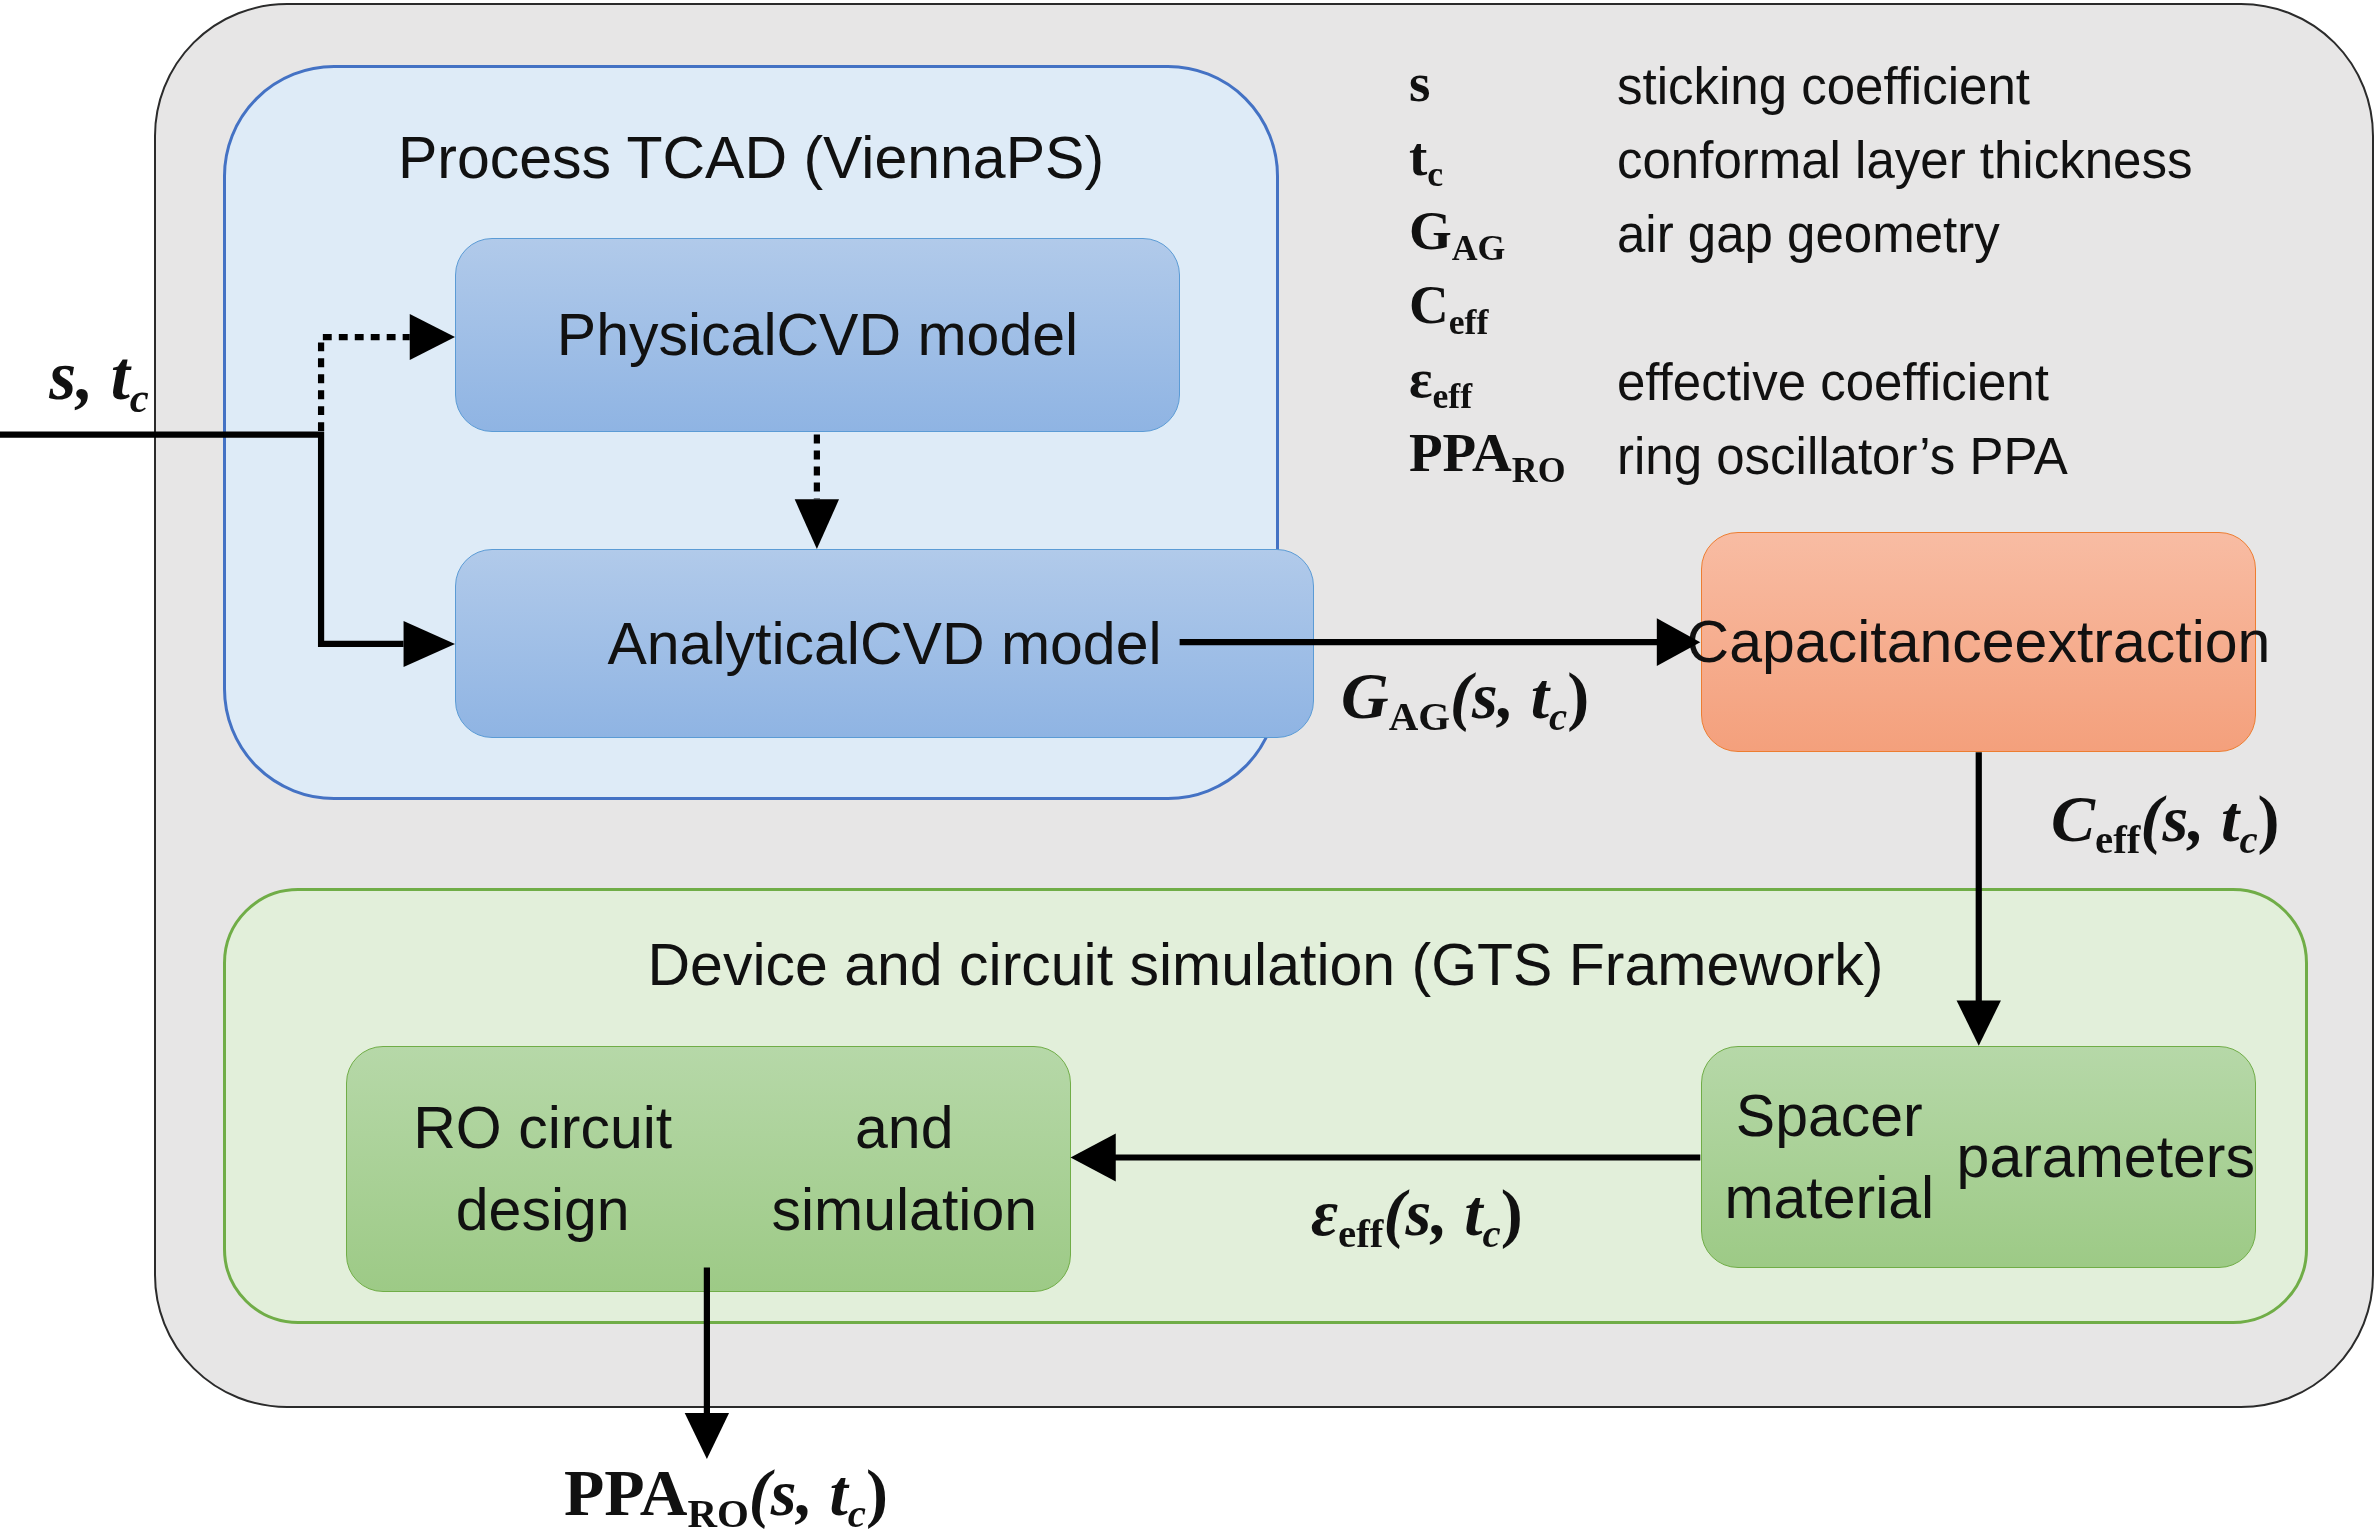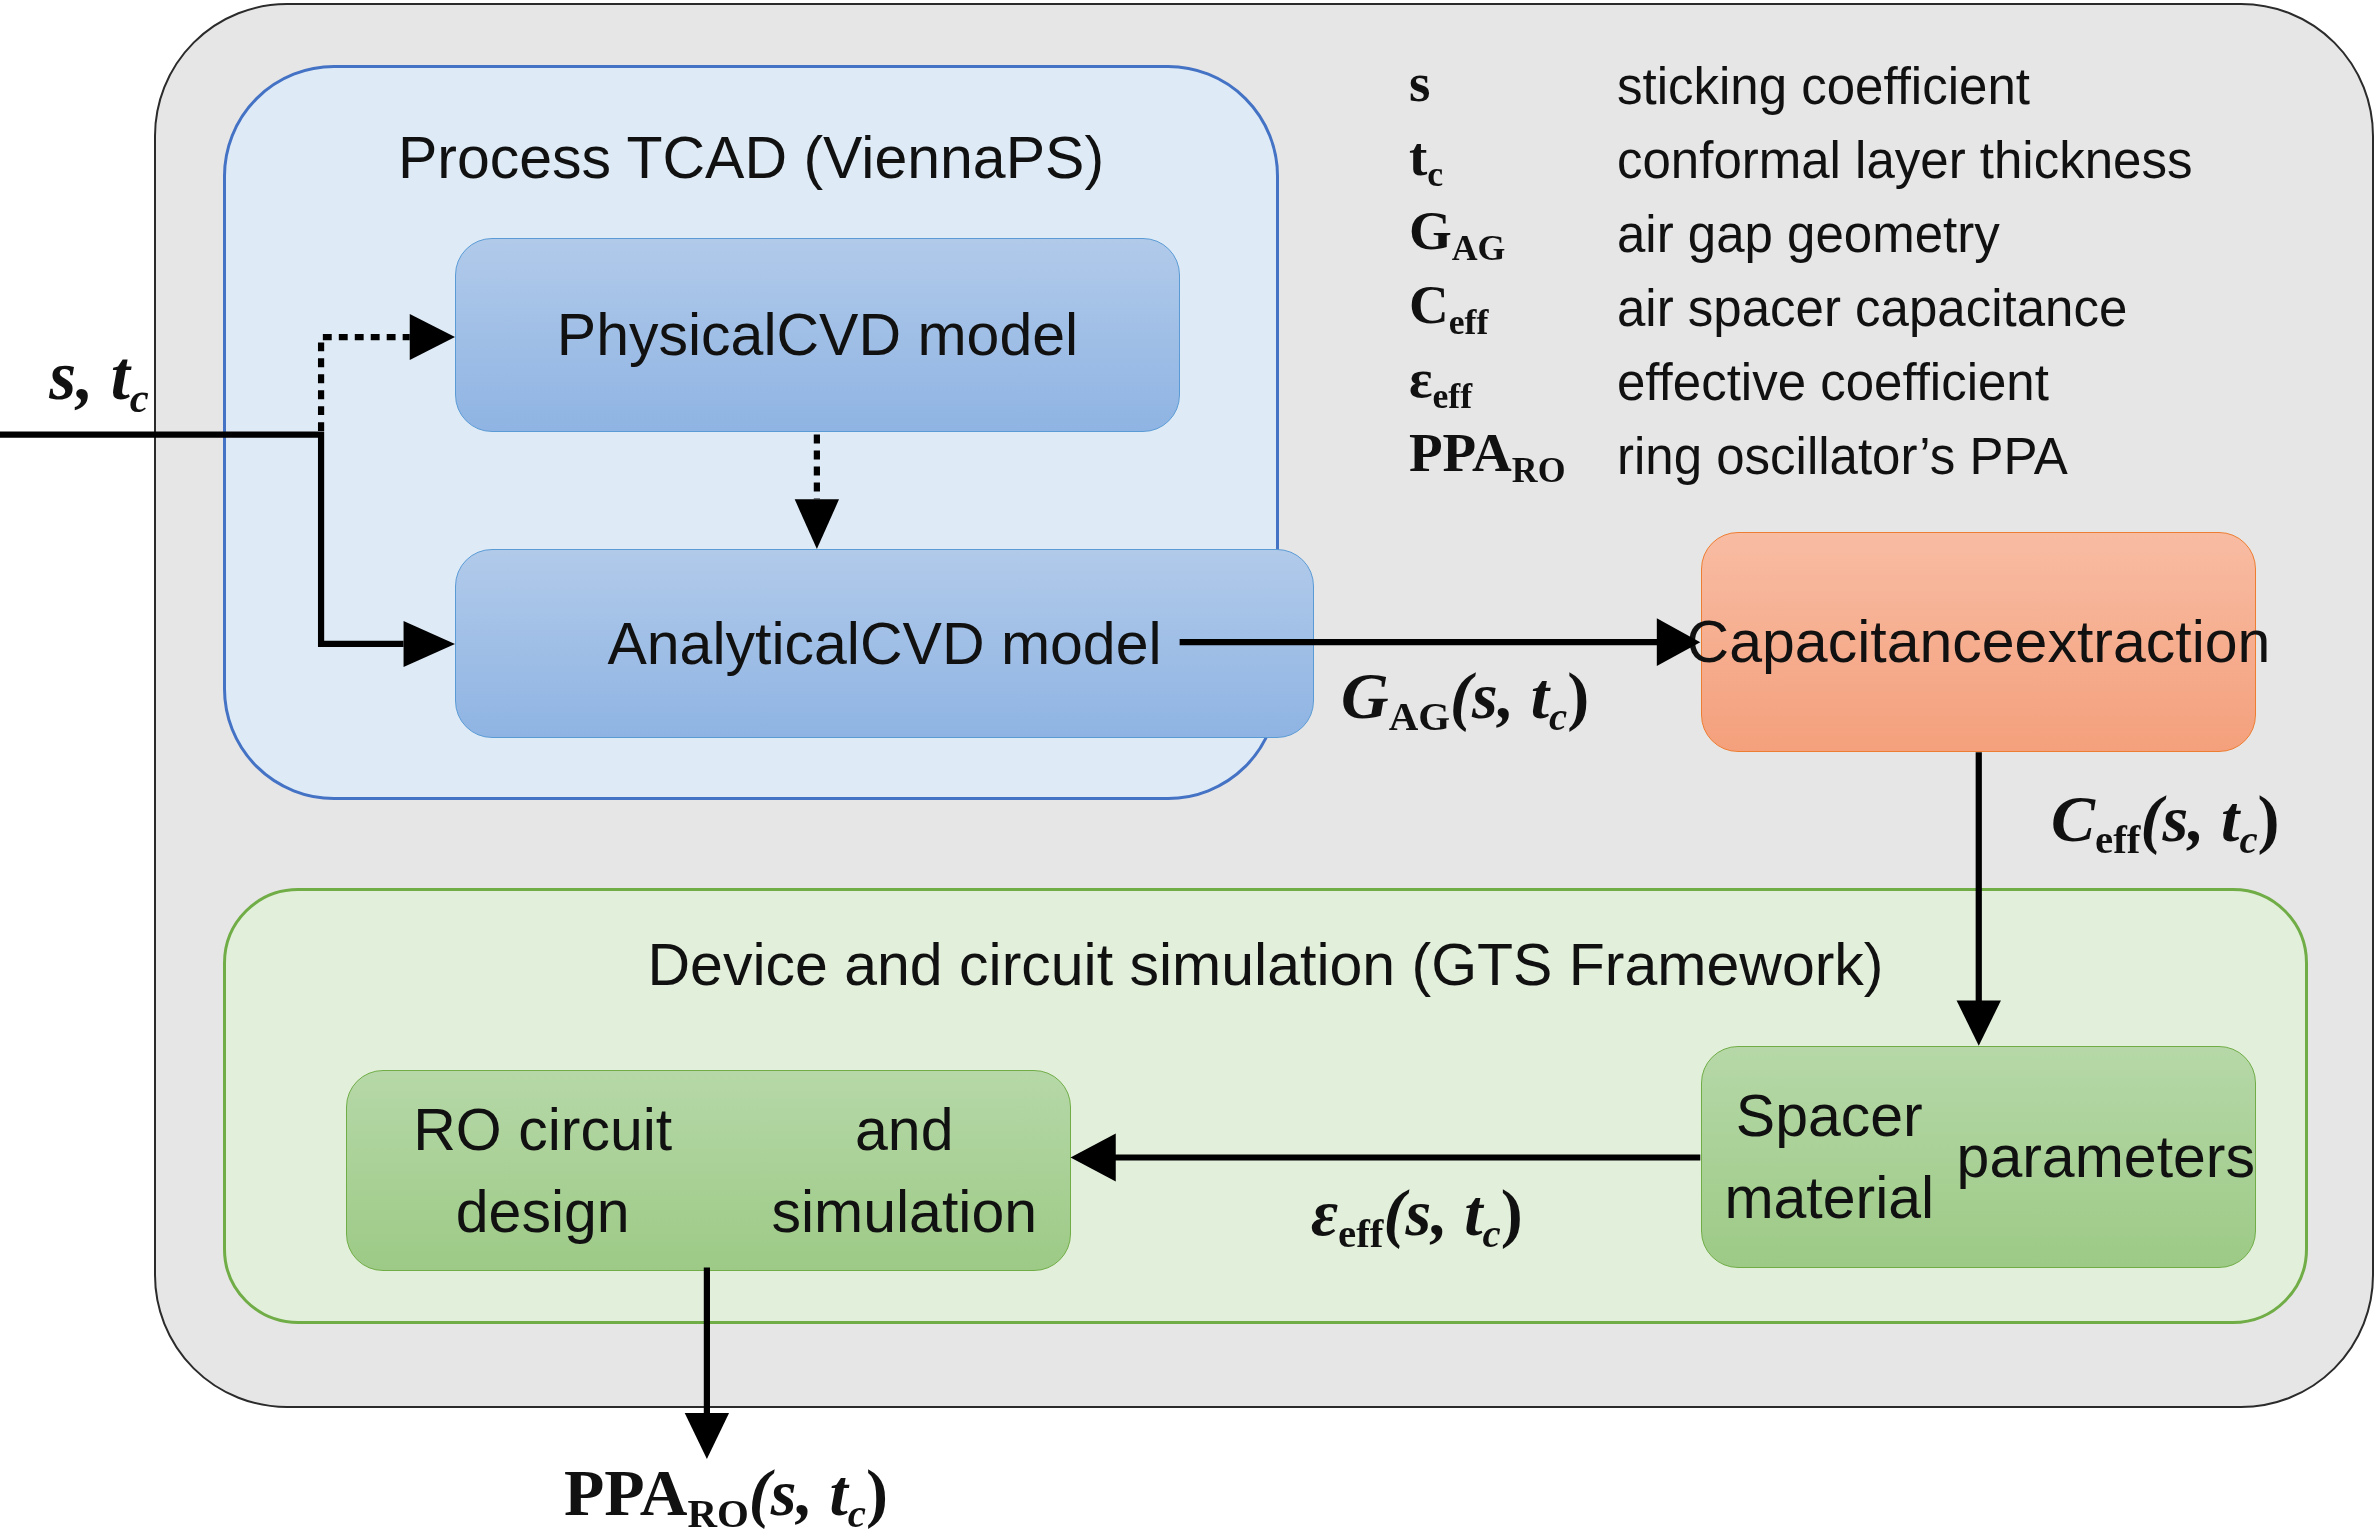--- a/index.html
+++ b/index.html
@@ -42,21 +42,21 @@
 </div>
 
 <div class="abs box orangebox" style="left:1701px; top:532px; width:555px; height:220px;">
   <span>Capacitance</span>
   <span>extraction</span>
 </div>
 
 <div class="abs green-c"></div>
 <div class="abs title" style="left:223px; top:931px; width:2085px; ">Device and circuit simulation (GTS Framework)</div>
 
-<div class="abs box greenbox" style="left:346px; top:1046px; width:725px; height:201px;margin-top:24px;">
+<div class="abs box greenbox" style="left:346px; top:1046px; width:725px; height:246px;">
   <span>RO circuit design</span>
   <span>and simulation</span>
 </div>
 
 <div class="abs box greenbox" style="left:1701px; top:1046px; width:555px; height:222px;">
   <span>Spacer material</span>
   <span>parameters</span>
 </div>
 
 <svg class="arrows" width="2377" height="1538" viewBox="0 0 2680 1734">
@@ -116,21 +116,20 @@
   <div class="legend-row">
       <span class="sym"><span>t</span><sub>c</sub></span>
       <span class="desc">conformal layer thickness</span>
     </div>
   <div class="legend-row">
       <span class="sym"><span>G</span><sub>AG</sub></span>
       <span class="desc">air gap geometry</span>
     </div>
   <div class="legend-row">
       <span class="sym"><span>C</span><sub>eff</sub></span>
-      <span class="desc">air spacer capacitance</span>
     </div>
   <div class="legend-row">
       <span class="sym"><span>ε</span><sub>eff</sub></span>
       <span class="desc">effective coefficient</span>
     </div>
   <div class="legend-row">
       <span class="sym"><span>PPA</span><sub>RO</sub></span>
       <span class="desc">ring oscillator’s PPA</span>
     </div>
 </div>

